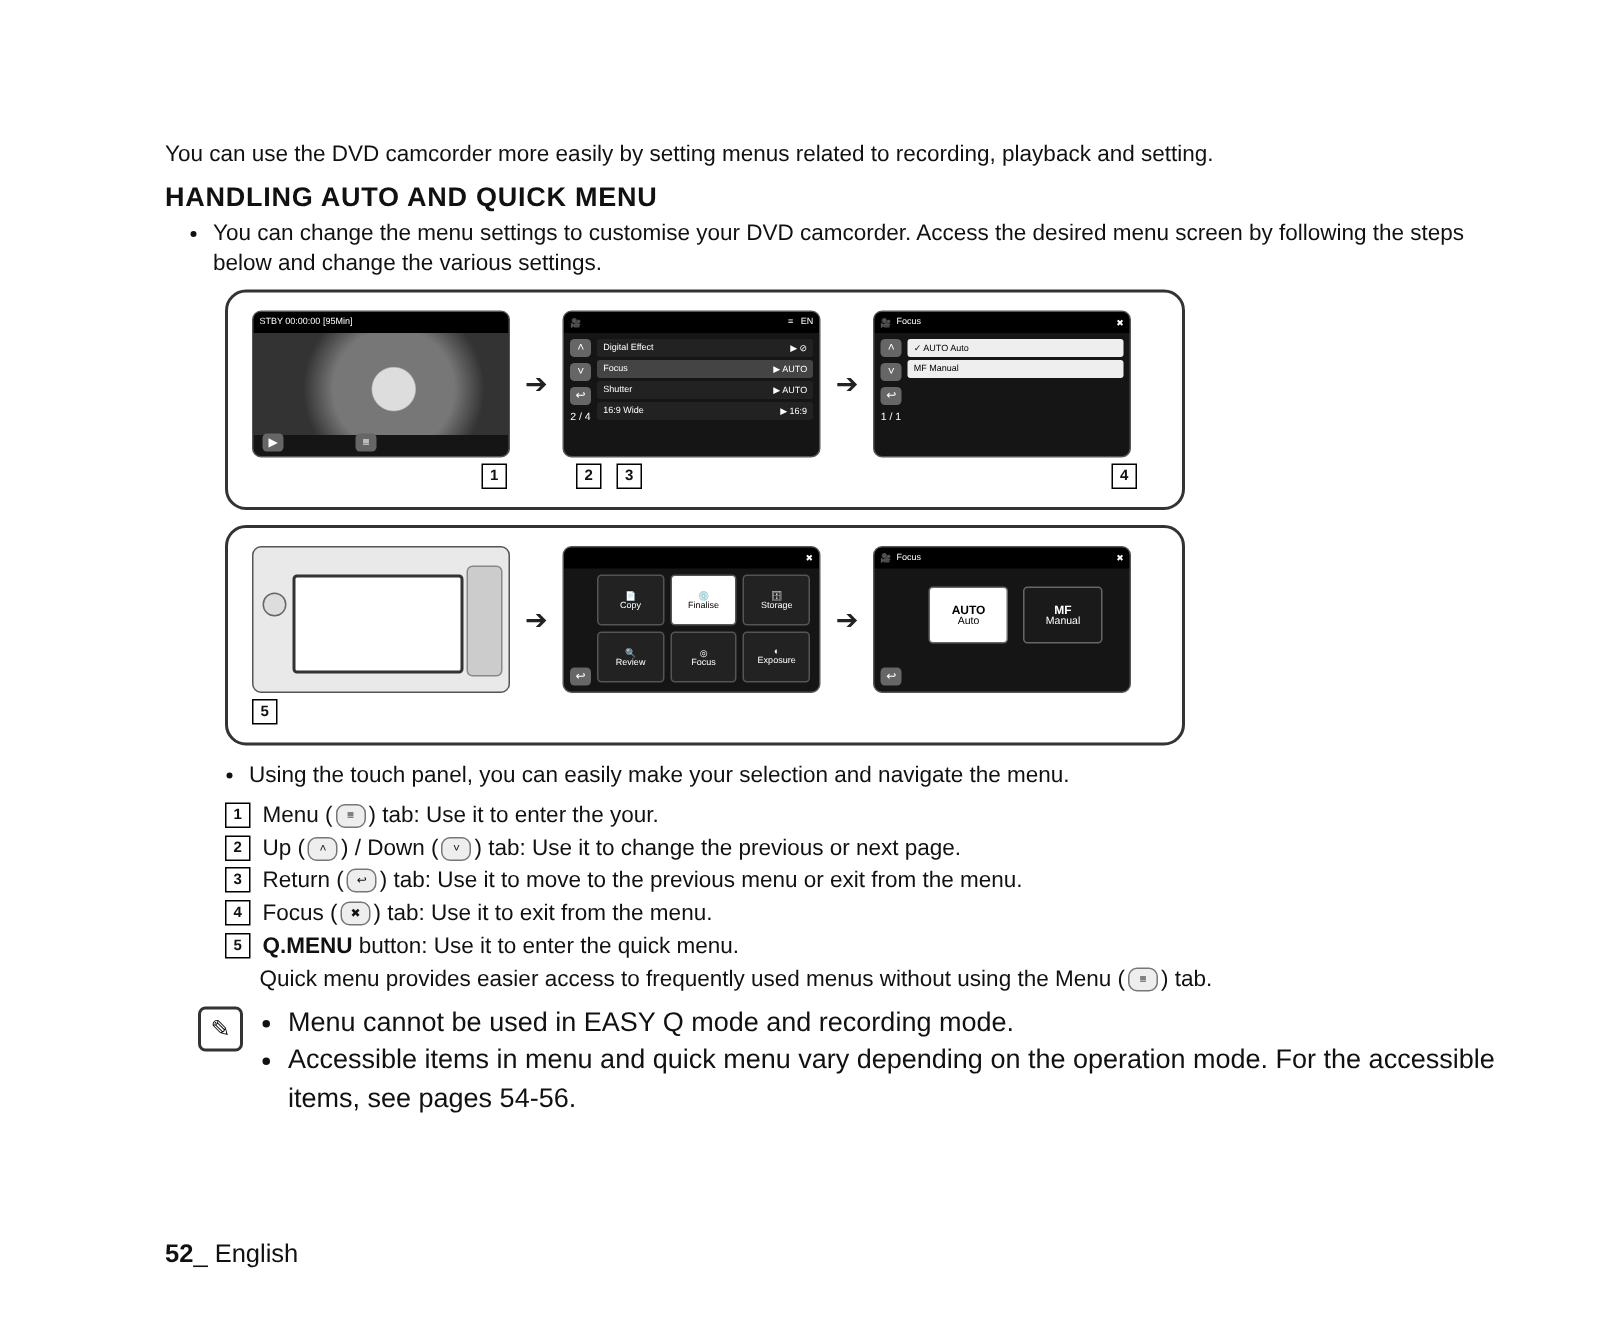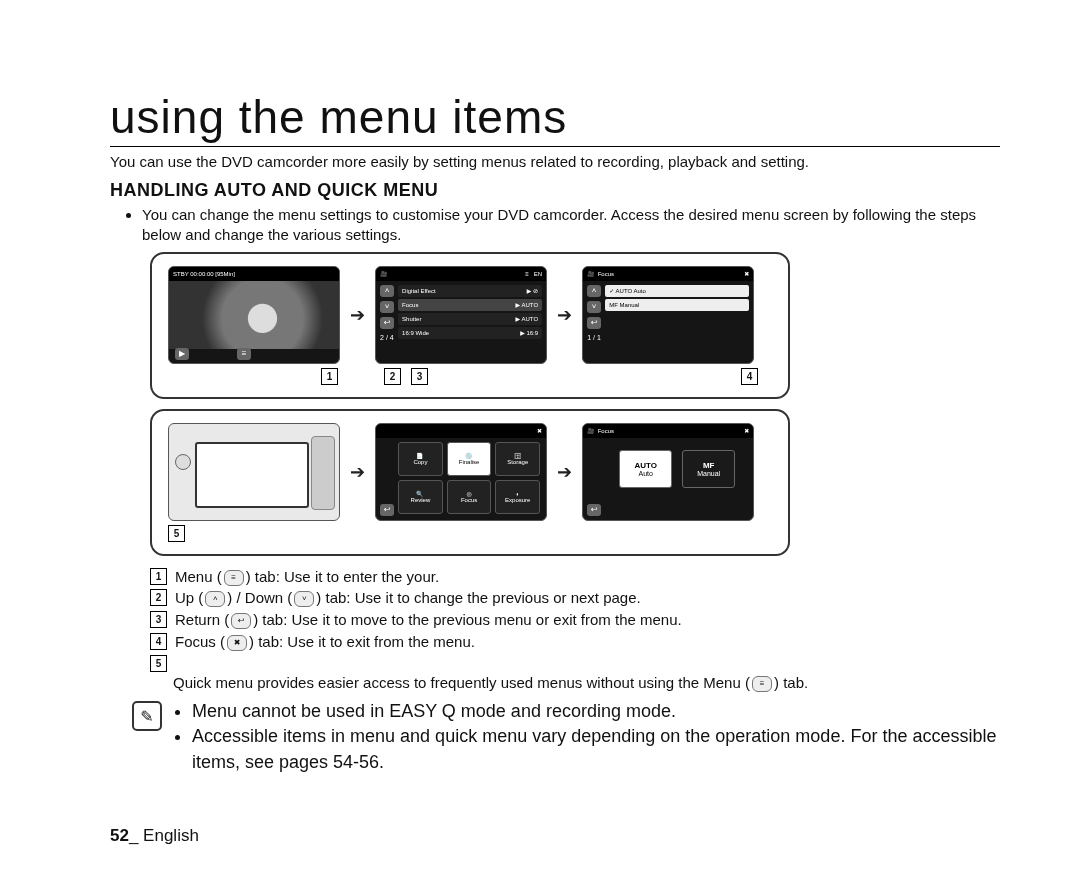--- a/index.html
+++ b/index.html
@@ -41,21 +41,20 @@
   .camcorder .body{position:absolute;right:4px;top:12px;width:22px;height:72px;background:#ccc;border:1px solid #888;border-radius:4px}
   .camcorder .btnq{position:absolute;left:6px;top:30px;width:14px;height:14px;border:1px solid #666;border-radius:50%;background:#ddd}
   .callout-wrap{display:inline-flex;flex-direction:column;align-items:center}
   .pagecount{position:absolute;left:4px;bottom:22px;font-size:7px;color:#fff}
 </style>
 </head>
 <body>
 
 <div class="page">
 
-  <h1 class="chapter-title">using the menu items</h1>
   <p class="intro">You can use the DVD camcorder more easily by setting menus related to recording, playback and setting.</p>
 
   <h2 class="section-title">HANDLING AUTO AND QUICK MENU</h2>
 
   <ul class="bullets">
     <li>You can change the menu settings to customise your DVD camcorder. Access the desired menu screen by following the steps below and change the various settings.</li>
   </ul>
 
   <div class="diagram-frame">
     <div class="row">
@@ -223,40 +222,44 @@
     <div class="row" style="margin-top:4px">
       <div style="width:30px;display:flex">
         <span class="callout-wrap">
             <span class="line"></span>
             <span class="num-badge">5</span>
           </span>
       </div>
     </div>
   </div>
 
+  <ul class="bullets" style="margin-left:0;padding-left:56px">
+    <li>Using the touch panel, you can easily make your selection and navigate the menu.</li>
+  </ul>
 
   <ul class="hanging">
     <li>
       <span class="num-badge">1</span>
       <span><span>Menu (</span><span class="inline-icon">≡</span><span>) tab: Use it to enter the your.</span></span>
     </li>
     <li>
       <span class="num-badge">2</span>
       <span><span>Up (</span><span class="inline-icon">˄</span><span>) / Down (</span><span class="inline-icon">˅</span><span>) tab: Use it to change the previous or next page.</span></span>
     </li>
     <li>
       <span class="num-badge">3</span>
       <span><span>Return (</span><span class="inline-icon">↩</span><span>) tab: Use it to move to the previous menu or exit from the menu.</span></span>
     </li>
     <li>
       <span class="num-badge">4</span>
       <span><span>Focus (</span><span class="inline-icon">✖</span><span>) tab: Use it to exit from the menu.</span></span>
     </li>
     <li>
       <span class="num-badge">5</span>
+      <span><b>Q.MENU</b><span> button: Use it to enter the quick menu.</span></span>
     </li>
     <li style="padding-left:23px">
       <span><span>Quick menu provides easier access to frequently used menus without using the Menu (</span><span class="inline-icon">≡</span><span>) tab.</span></span>
     </li>
   </ul>
 
   <div class="note-block">
     <div class="note-icon">✎</div>
     <ul>
       <li>Menu cannot be used in EASY Q mode and recording mode.</li>

